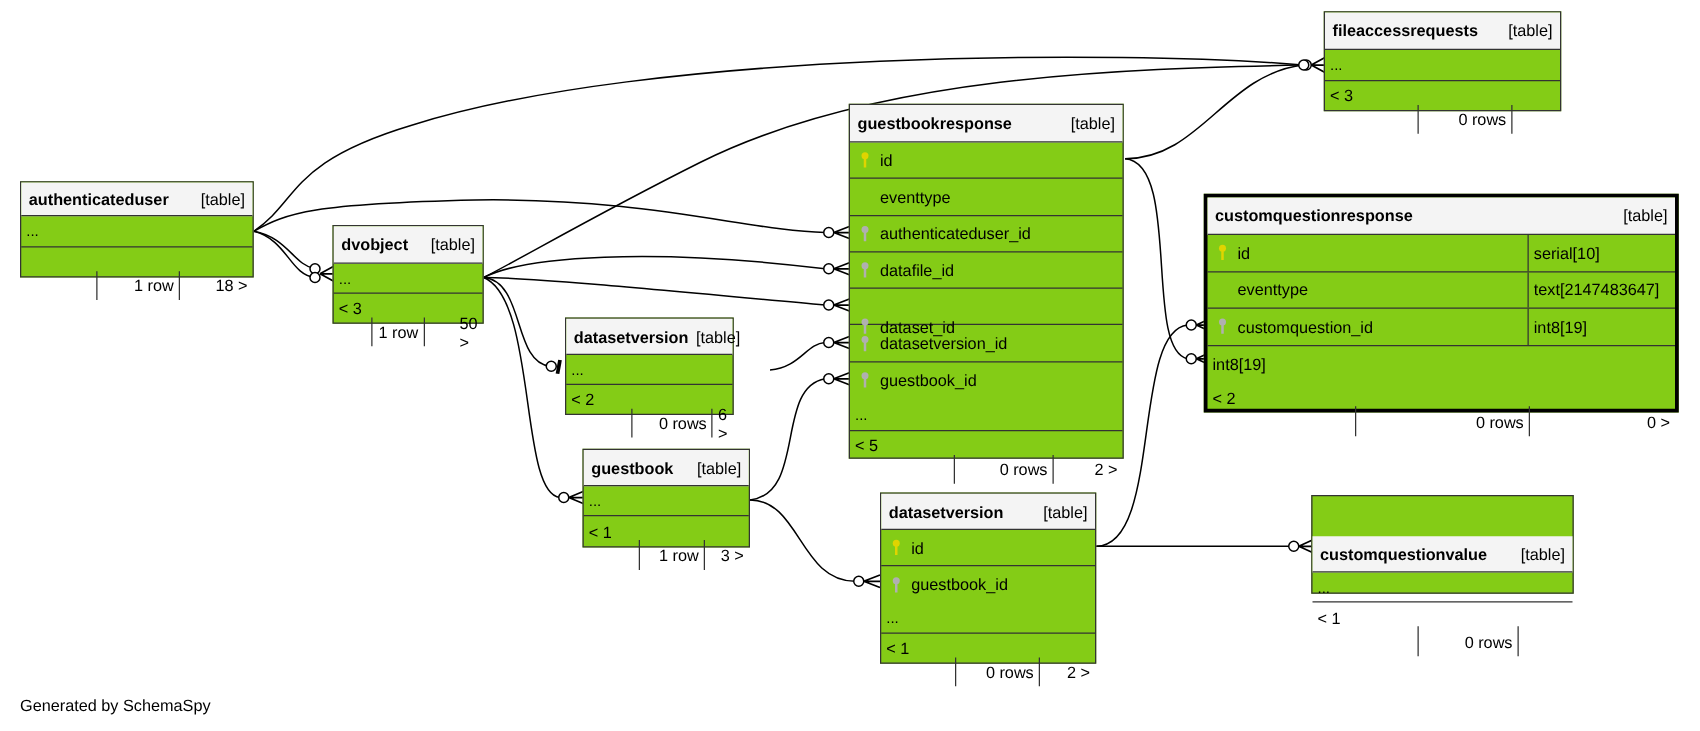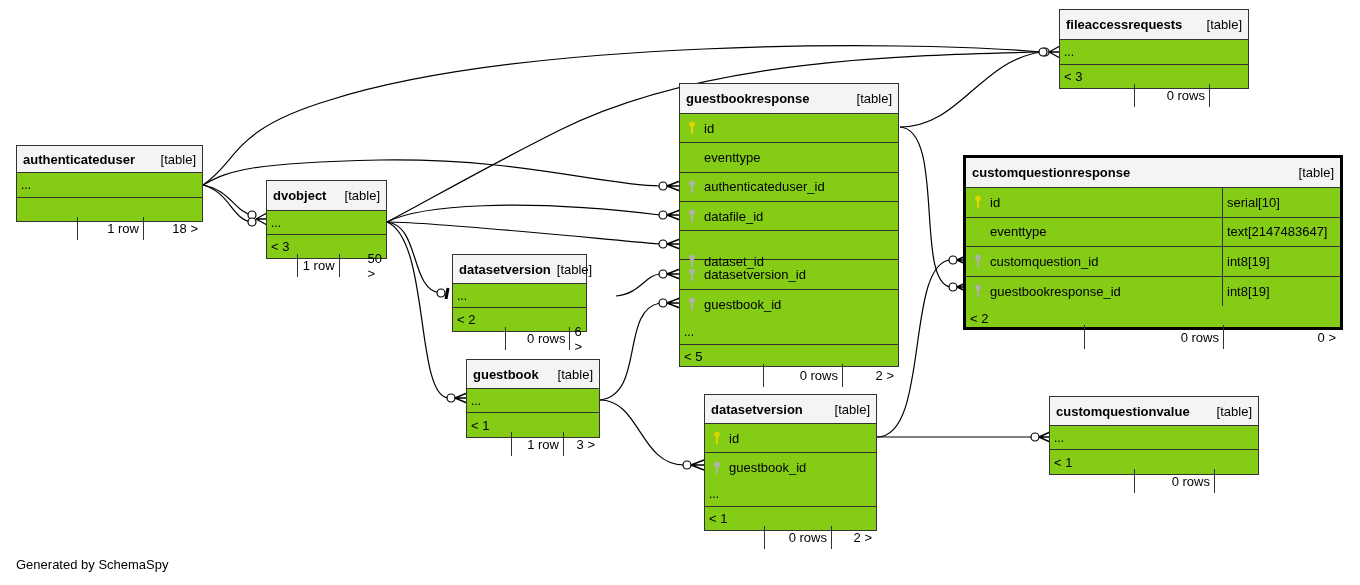--- a/index.html
+++ b/index.html
@@ -286,29 +286,20 @@
             <svg viewBox="0 0 8 14">
               <circle cx="4" cy="3.5" r="2.8" fill="#b0b0b0"></circle>
               <rect x="3" y="5" width="2" height="8" fill="#b0b0b0"></rect>
             </svg>
           </span>
           <span>customquestion_id</span>
         </div>
         <div class="cell" style="width: 118px;">int8[19]</div>
       </div>
       <div class="row" style="height: 29.5px;">
-        <div class="cell" style="flex: 1 1 0%;">
-          <span class="key">
-            <svg viewBox="0 0 8 14">
-              <circle cx="4" cy="3.5" r="2.8" fill="#b0b0b0"></circle>
-              <rect x="3" y="5" width="2" height="8" fill="#b0b0b0"></rect>
-            </svg>
-          </span>
-          <span>guestbookresponse_id</span>
-        </div>
         <div class="cell" style="width: 118px;">int8[19]</div>
       </div>
     </div>
   <div class="row" style="height:24px;">
     <div class="cell" style="width:118px;">&lt; 2</div>
     <div class="cell r" style="width:139px;">0 rows</div>
     <div class="cell r" style="flex:1;">0 &gt;</div>
   </div>
 </div>
 
@@ -345,21 +336,21 @@
       <span class="ellip">...</span>
     </div>
   <div class="row" style="height:23px;">
     <div class="cell" style="width:59px;">&lt; 1</div>
     <div class="cell r" style="width:67px;">0 rows</div>
     <div class="cell r" style="flex:1;">2 &gt;</div>
   </div>
 </div>
 
 <div class="tbl" style="left:1049px;top:396px;width:210px;height:79px;">
-  <div class="hdr" style="height:29px;">
+  <div class="hdr" style="height:29px;margin-top:32px;">
     <span class="name">customquestionvalue</span>
     <span class="kind">[table]</span>
   </div>
   <div class="row" style="height:24px;">
       <span class="ellip">...</span>
     </div>
   <div class="row" style="height:24px;">
     <div class="cell" style="width:84px;">&lt; 1</div>
     <div class="cell r" style="width:80px;">0 rows</div>
     <div class="cell r" style="flex:1;"></div>

